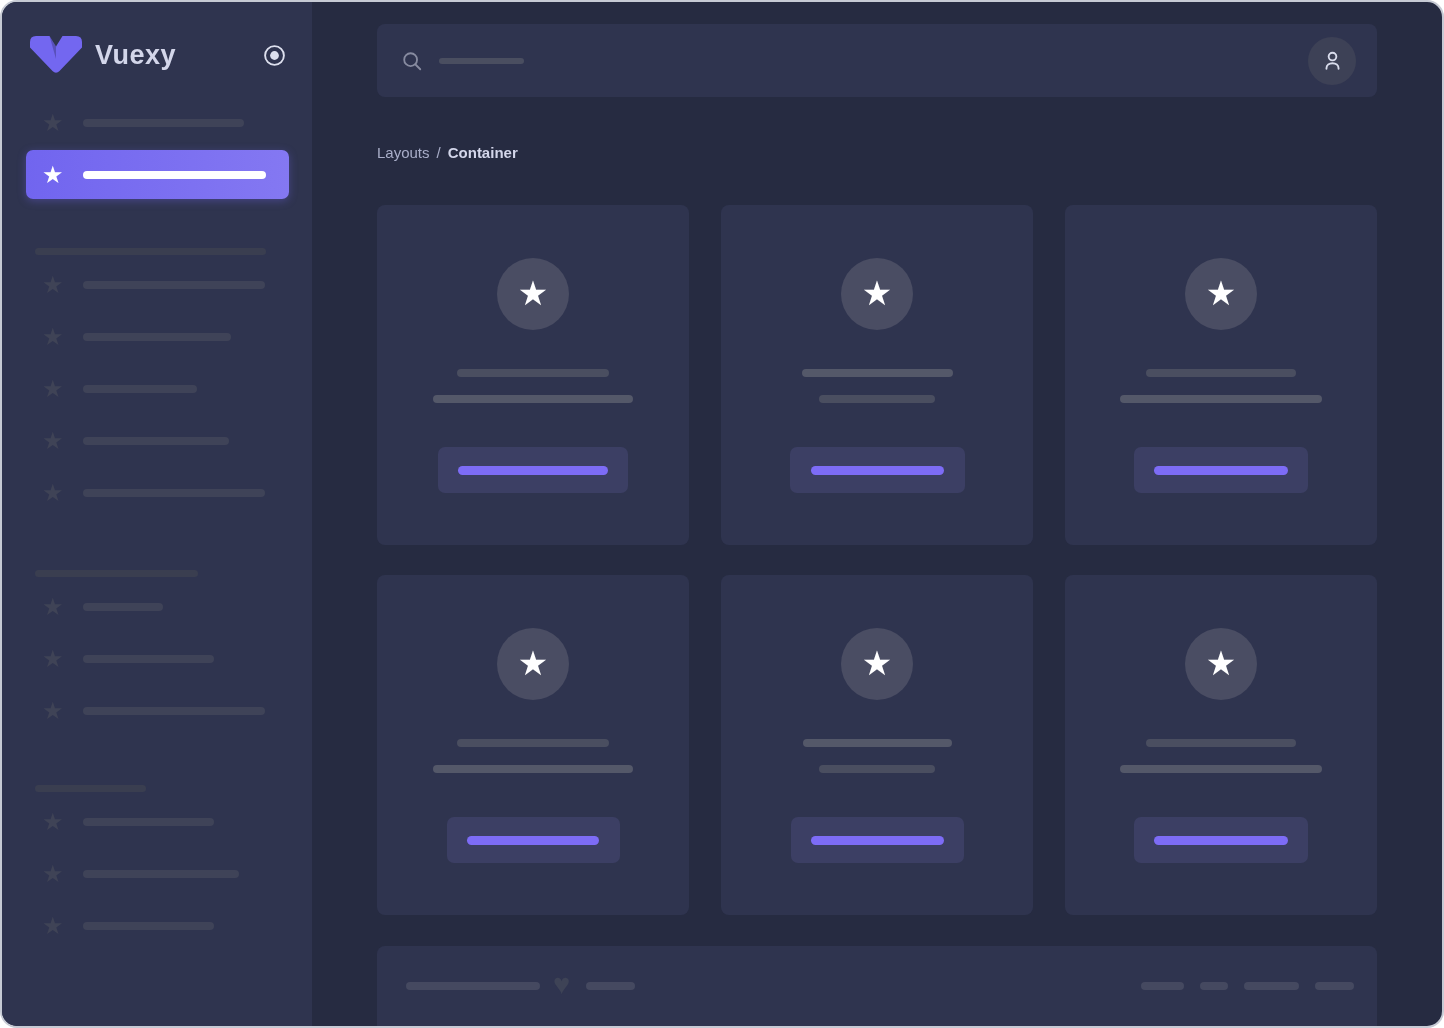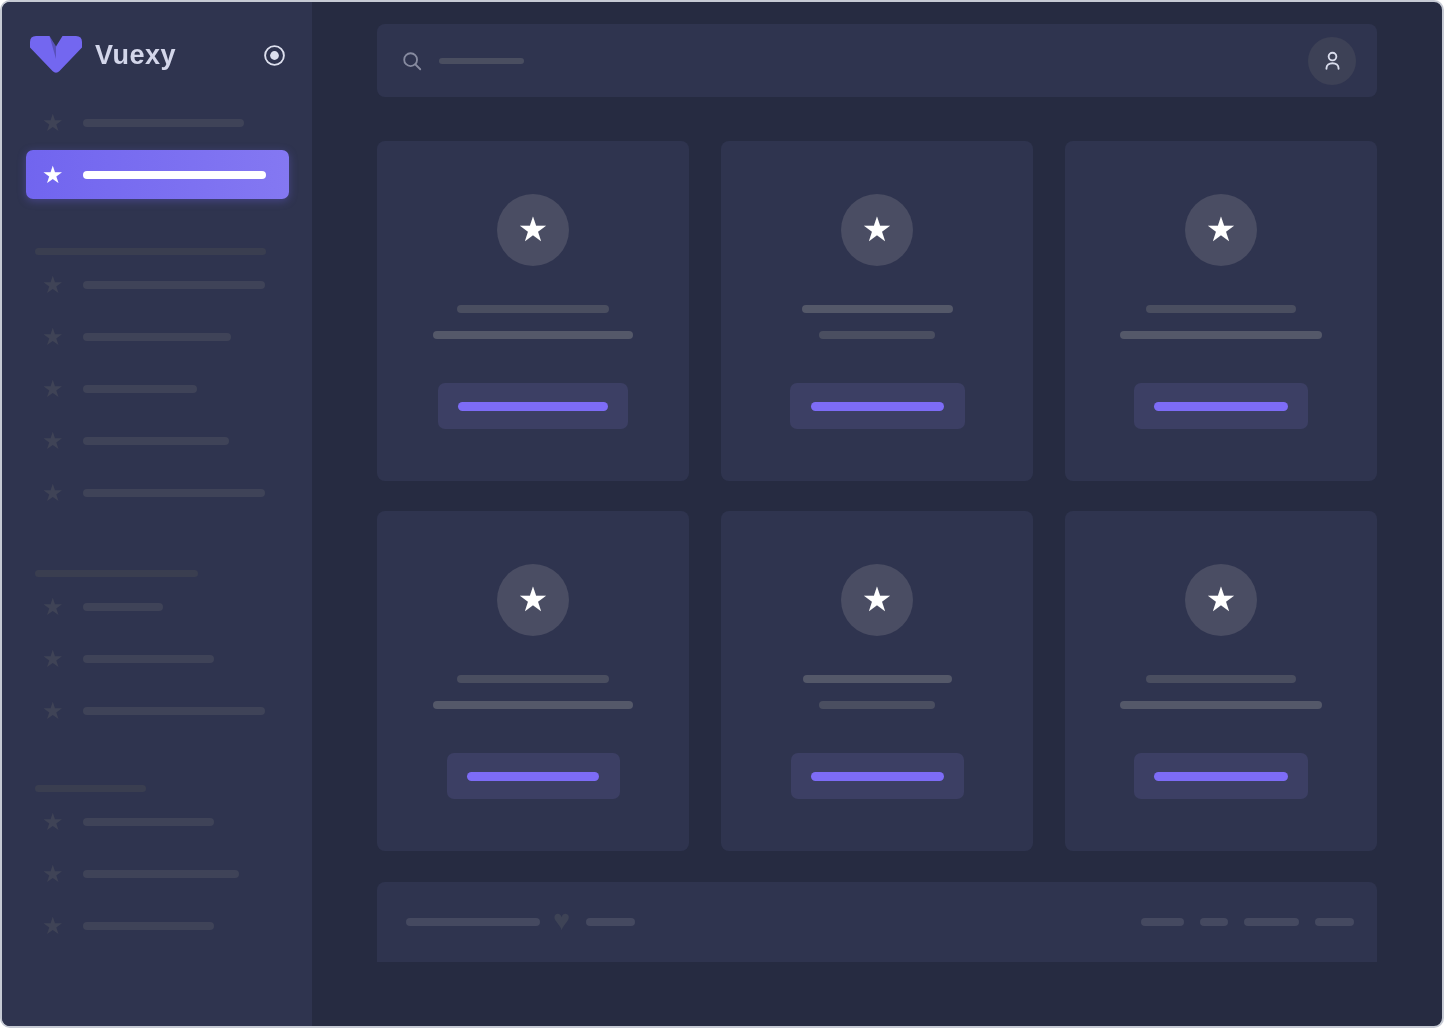--- a/index.html
+++ b/index.html
@@ -19,21 +19,21 @@
     --text-muted:#a9aec9;
     --avatar-bg:#3d4156;
     --footer-sk:#454960;
   }
   *{margin:0;padding:0;box-sizing:border-box;}
   html,body{background:#ffffff;}
   body{font-family:"Liberation Sans", sans-serif;}
   .frame{
     width:1444px;height:1028px;
     background:var(--page-bg);
-    border:2px solid #c6cad4;border-radius:10px;
+    border:2px solid #c6cad4;border-radius:17px;
     overflow:hidden;display:flex;position:relative;
   }
   
   .sidebar{width:310px;min-width:310px;background:var(--surface);height:100%;}
   .brand{display:flex;align-items:center;padding:34px 26px 0 28px;}
   .brand-name{margin-left:13px;font-size:27px;font-weight:700;letter-spacing:.5px;color:var(--text);}
   .menu-toggle{margin-left:auto;display:flex;align-items:center;cursor:pointer;}
   .nav-item{display:flex;align-items:center;height:44px;padding:0 23px 0 40px;cursor:pointer;}
   .nav-item .star{width:26px;font-size:24px;line-height:1;color:var(--sk-star);}
   .nav-item .bar{height:8px;border-radius:4px;background:var(--sk-bar);margin-left:15px;}
@@ -198,20 +198,23 @@
         <div class="avatar">
           <span style="display:flex;">
             <svg width="25" height="25" viewBox="0 0 24 24" fill="none" stroke="#d9dcec" stroke-width="1.8" stroke-linecap="round">
               <circle cx="12" cy="8.2" r="3.7"></circle>
               <path d="M6.2 20 v-0.6 c0-3 2.6-4.8 5.8-4.8 s5.8 1.8 5.8 4.8 V20"></path>
             </svg>
           </span>
         </div>
       </div>
 
+      <div class="breadcrumb">
+        <span>Layouts</span><span class="sep">/</span><span class="current">Container</span>
+      </div>
 
       <div class="grid">
 
         <div class="card">
           <div class="card-circle">
             <span class="card-star">★</span>
           </div>
           <span class="cline l1" data-tone="mid" style="width: 152px;"></span>
           <span class="cline l2" data-tone="light" style="width: 200px;"></span>
           <div class="card-btn" style="width: 190px;">

